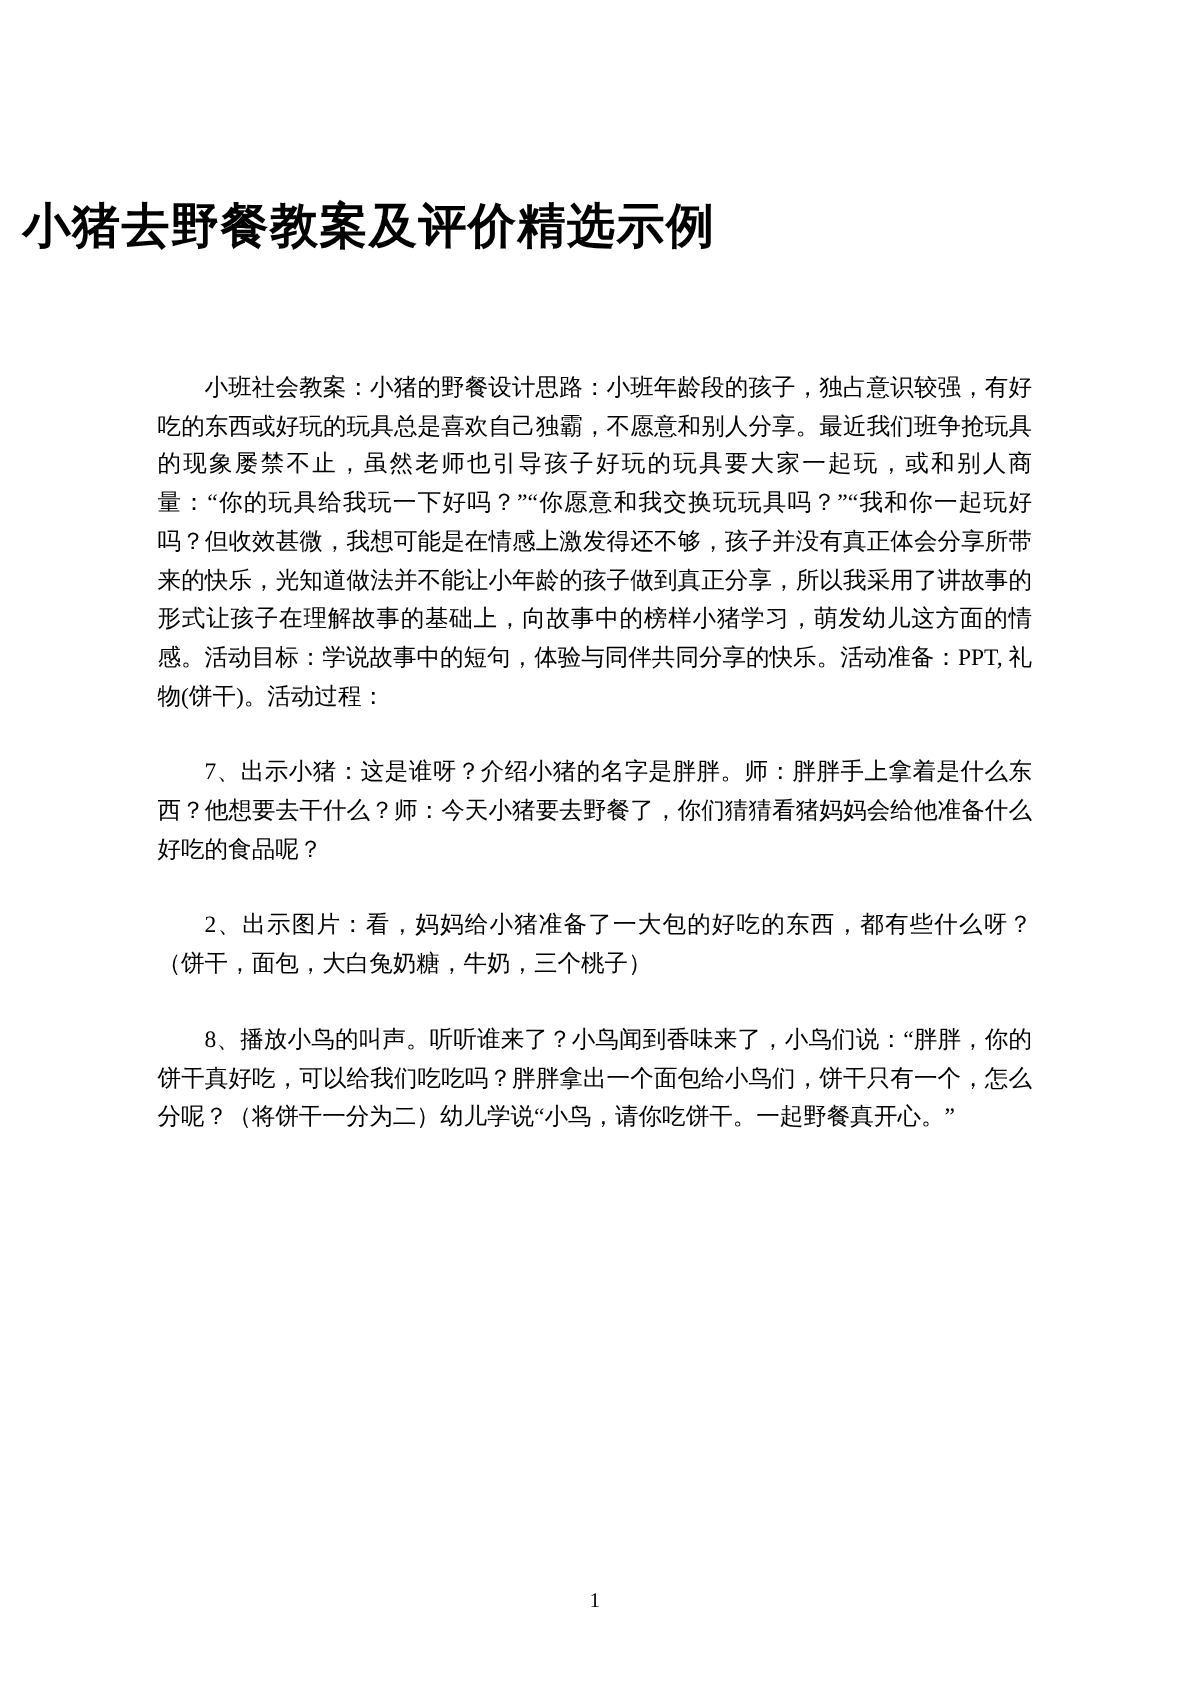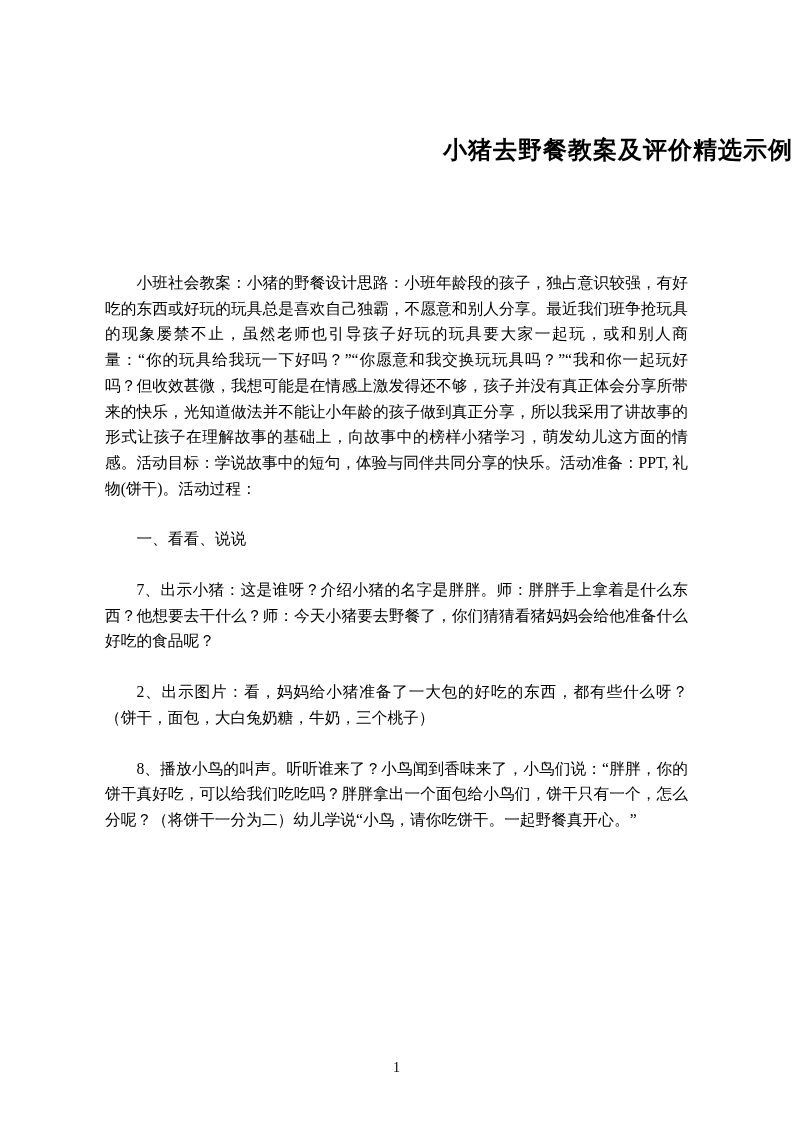--- a/index.html
+++ b/index.html
@@ -14,28 +14,29 @@
     margin: 0 auto;
     background: #ffffff;
     color: #000000;
     font-family: "Liberation Serif", "DejaVu Serif", serif;
     overflow: hidden;
     box-sizing: border-box;
   }
   .doc-title {
     margin: 0;
     padding-top: 134px;
-    font-size: 24px;
+    font-size: 32px;
     line-height: 32px;
     font-weight: bold;
-    text-align: right;
+    text-align: left;
     letter-spacing: 1px;
+    padding-left: 15px;
   }
   .doc-body {
-    margin: 104px 105px 0 105px;
+    margin: 80px 105px 0 105px;
     font-size: 15.7px;
     line-height: 25.7px;
     text-align: justify;
   }
   .doc-body p {
     margin: 0 0 25px 0;
     text-indent: 2em;
   }
   .section-heading {
     text-indent: 2em;
@@ -54,21 +55,20 @@
 <body>
 
 <div class="page">
 
   <h1 class="doc-title">小猪去野餐教案及评价精选示例</h1>
 
   <div class="doc-body">
 
     <p>小班社会教案：小猪的野餐设计思路：小班年龄段的孩子，独占意识较强，有好吃的东西或好玩的玩具总是喜欢自己独霸，不愿意和别人分享。最近我们班争抢玩具的现象屡禁不止，虽然老师也引导孩子好玩的玩具要大家一起玩，或和别人商量：“你的玩具给我玩一下好吗？”“你愿意和我交换玩玩具吗？”“我和你一起玩好吗？但收效甚微，我想可能是在情感上激发得还不够，孩子并没有真正体会分享所带来的快乐，光知道做法并不能让小年龄的孩子做到真正分享，所以我采用了讲故事的形式让孩子在理解故事的基础上，向故事中的榜样小猪学习，萌发幼儿这方面的情感。活动目标：学说故事中的短句，体验与同伴共同分享的快乐。活动准备：PPT, 礼物(饼干)。活动过程：</p>
 
-    <p class="section-heading">一、看看、说说</p>
 
     <p>7、出示小猪：这是谁呀？介绍小猪的名字是胖胖。师：胖胖手上拿着是什么东西？他想要去干什么？师：今天小猪要去野餐了，你们猜猜看猪妈妈会给他准备什么好吃的食品呢？</p>
 
     <p>2、出示图片：看，妈妈给小猪准备了一大包的好吃的东西，都有些什么呀？（饼干，面包，大白兔奶糖，牛奶，三个桃子）</p>
 
 
     <p>8、播放小鸟的叫声。听听谁来了？小鸟闻到香味来了，小鸟们说：“胖胖，你的饼干真好吃，可以给我们吃吃吗？胖胖拿出一个面包给小鸟们，饼干只有一个，怎么分呢？（将饼干一分为二）幼儿学说“小鸟，请你吃饼干。一起野餐真开心。”</p>
 
 
   </div>

